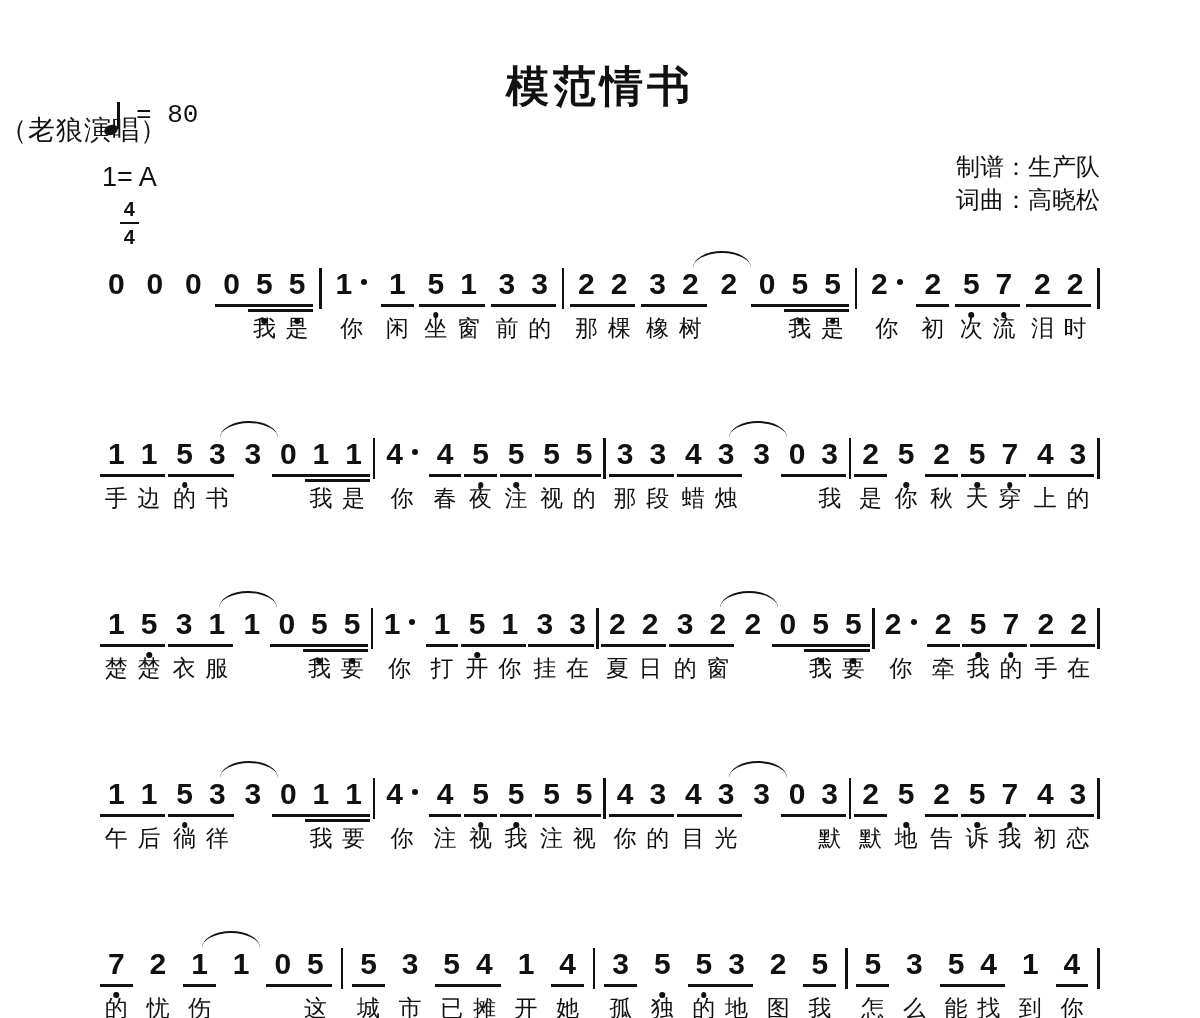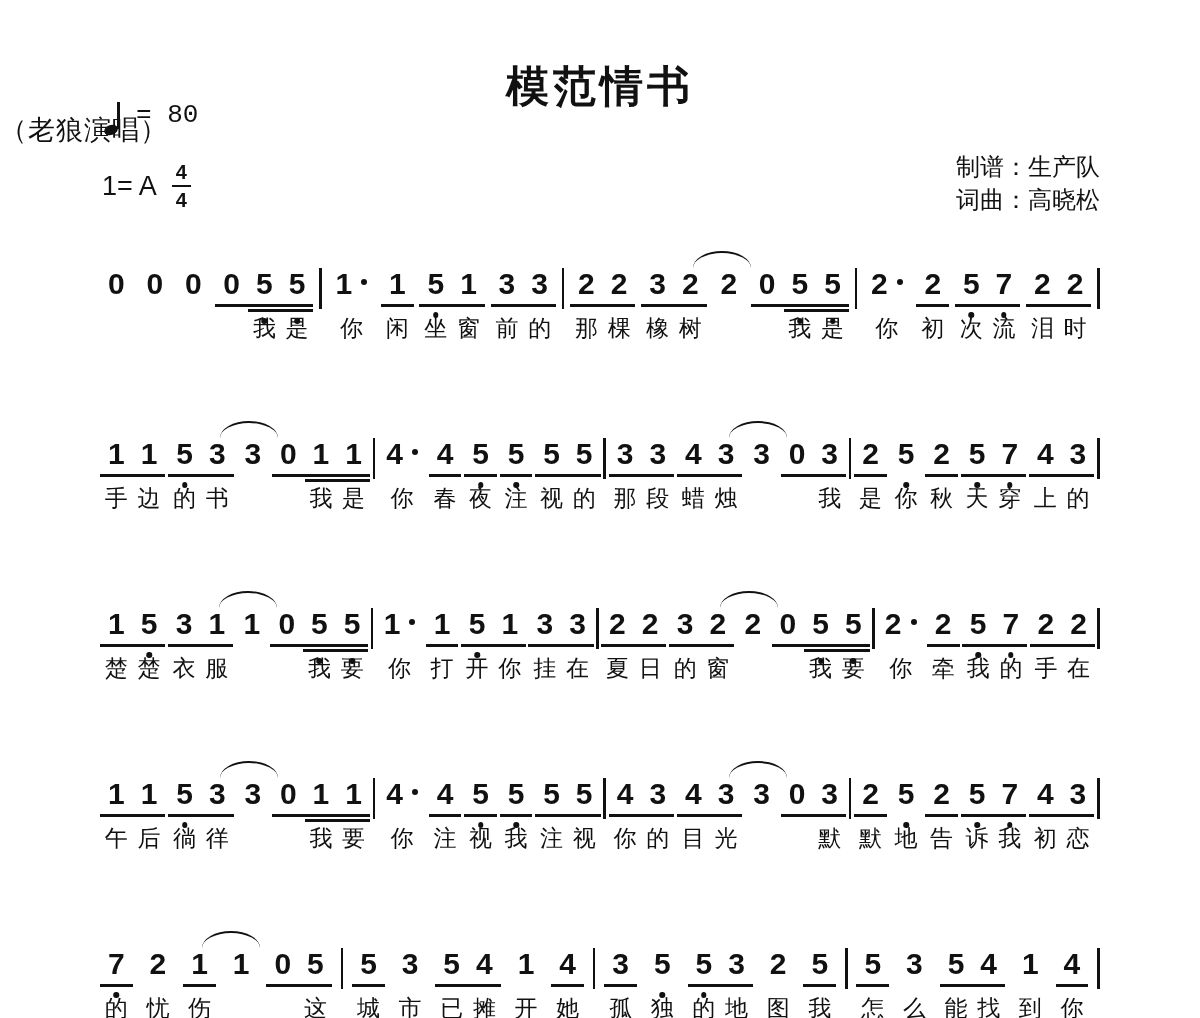--- a/index.html
+++ b/index.html
@@ -16,21 +16,21 @@
   .subtitle{position:absolute;top:112px;left:0;right:0;
          font-size:27px;letter-spacing:1px;}
   .tempo{position:absolute;top:100px;left:104px;display:flex;align-items:flex-start;
          gap:12px;font-size:26px;font-weight:500;font-family:Liberation Mono, monospace;}
   .qnote{position:relative;display:inline-block;width:20px;height:36px;}
   .qnote::before{content:"";position:absolute;left:0;bottom:1px;width:14px;height:10px;
          background:#111;border-radius:50%;transform:rotate(-18deg);}
   .qnote::after{content:"";position:absolute;left:13px;bottom:7px;width:2.6px;height:27px;
          background:#111;}
   .keysig{position:absolute;top:162px;left:102px;display:flex;align-items:center;
-         gap:15px;font-size:27px;font-weight:500;}
+         gap:6px;font-size:27px;font-weight:500;flex-direction:column;}
   .frac{display:flex;flex-direction:column;align-items:center;font-size:20px;
          font-weight:700;line-height:1;}
   .frac .ftop{padding:0 4px 3px;border-bottom:2.4px solid #111;}
   .frac .fbot{padding:3px 4px 0;}
   .credits{position:absolute;top:150px;right:100px;font-size:24px;line-height:33px;
          font-weight:500;text-align:right;}
 
   
   .mline{position:absolute;left:100px;width:1000px;display:flex;
          justify-content:space-between;align-items:flex-start;}

